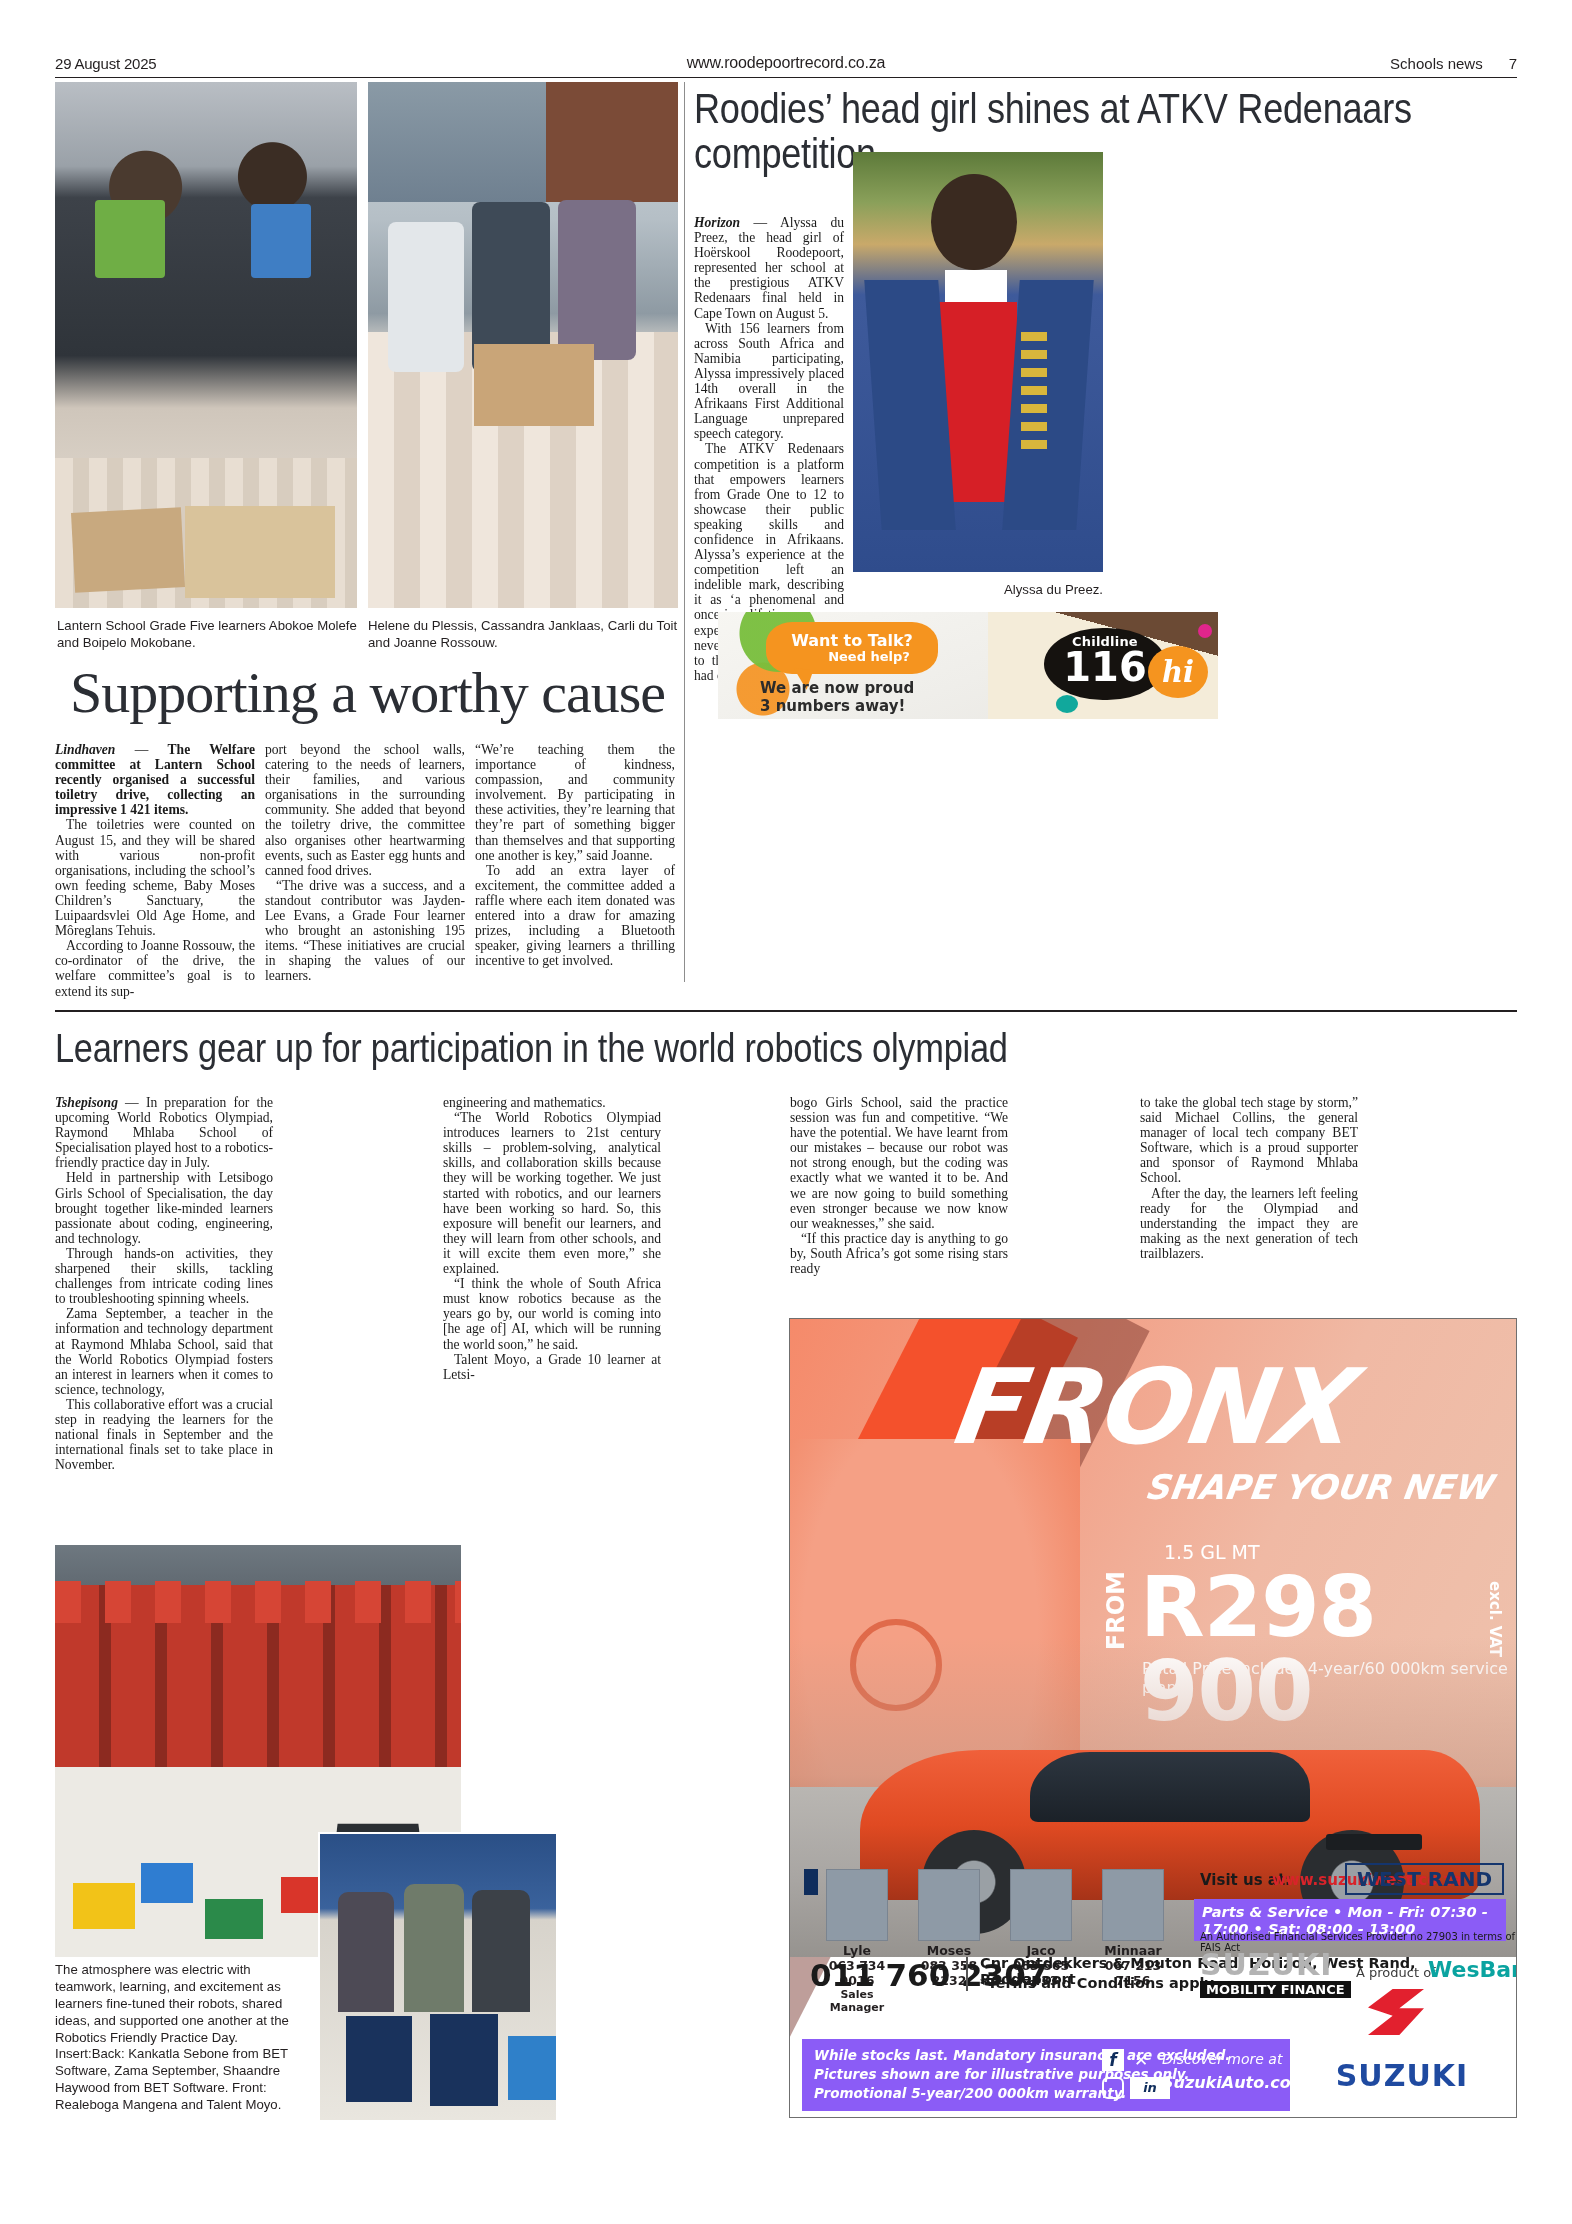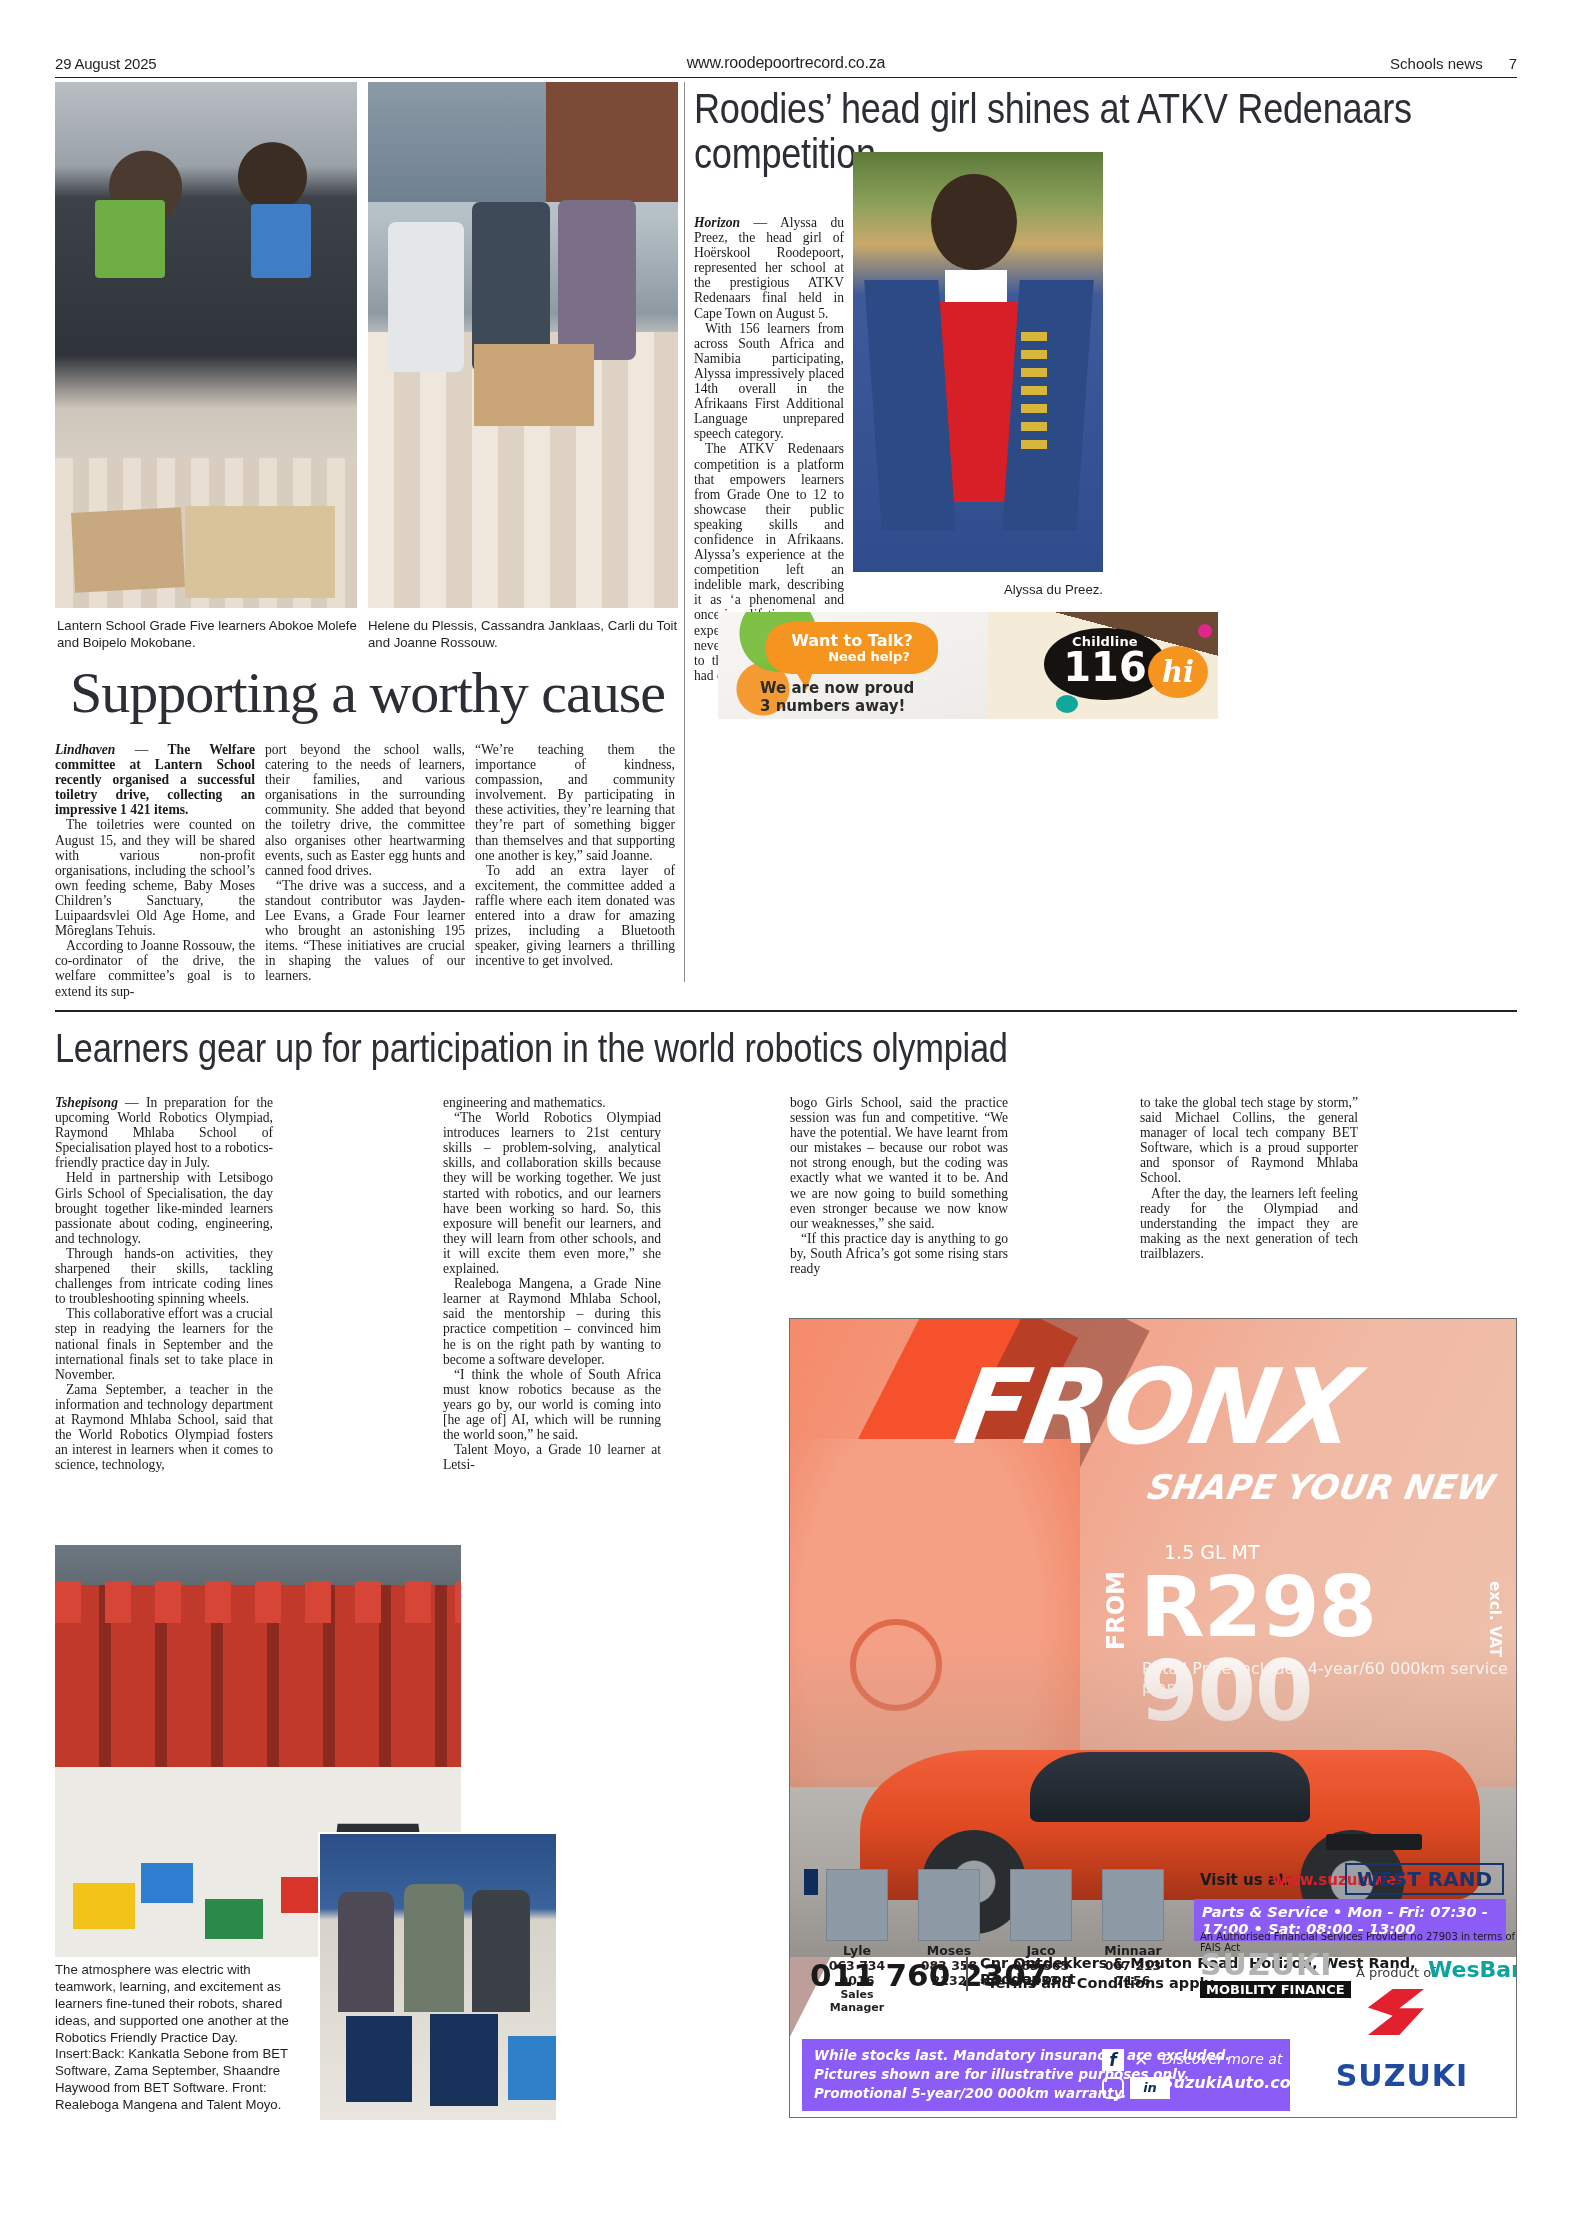--- a/index.html
+++ b/index.html
@@ -239,27 +239,26 @@
   </div>
 
   <div class="rule-h" style="left:55px; top:1010px; width:1462px;"></div>
 
   <div class="hl-sans" style="position:absolute; left:55px; top:1024px; width:1700px; font-size:40px; line-height:48px;">Learners gear up for participation in the world robotics olympiad</div>
 
   <div class="col" style="left:55px; top:1095px; width:218px; height:400px;">
     <p class="first"><span class="place">Tshepisong</span><span> — </span><span>In preparation for the upcoming World Robotics Olympiad, Raymond Mhlaba School of Specialisation played host to a robotics-friendly practice day in July.</span></p>
     <p><span>Held in partnership with Letsibogo Girls School of Specialisation, the day brought together like-minded learners passionate about coding, engineering, and technology.</span></p>
     <p><span>Through hands-on activities, they sharpened their skills, tackling challenges from intricate coding lines to troubleshooting spinning wheels.</span></p>
+    <p><span>Zama September, a teacher in the information and technology department at Raymond Mhlaba School, said that the World Robotics Olympiad fosters an interest in learners when it comes to science, technology,</span></p>
     <p><span>This collaborative effort was a crucial step in readying the learners for the national finals in September and the international finals set to take place in November.</span></p>
-    <p><span>Zama September, a teacher in the information and technology department at Raymond Mhlaba School, said that the World Robotics Olympiad fosters an interest in learners when it comes to science, technology,</span></p>
   </div>
   <div class="col" style="left:443px; top:1095px; width:218px; height:400px;">
     <p class="first"><span>engineering and mathematics.</span></p>
     <p><span>“The World Robotics Olympiad introduces learners to 21st century skills – problem-solving, analytical skills, and collaboration skills because they will be working together. We just started with robotics, and our learners have been working so hard. So, this exposure will benefit our learners, and they will learn from other schools, and it will excite them even more,” she explained.</span></p>
-    <p><span>Realeboga Mangena, a Grade Nine learner at Raymond Mhlaba School, said the mentorship – during this practice competition – convinced him he is on the right path by wanting to become a software developer.</span></p>
     <p><span>“I think the whole of South Africa must know robotics because as the years go by, our world is coming into [he age of] AI, which will be running the world soon,” he said.</span></p>
     <p><span>Talent Moyo, a Grade 10 learner at Letsi-</span></p>
   </div>
   <div class="col" style="left:790px; top:1095px; width:218px; height:260px;">
     <p class="first"><span>bogo Girls School, said the practice session was fun and competitive. “We have the potential. We have learnt from our mistakes – because our robot was not strong enough, but the coding was exactly what we wanted it to be. And we are now going to build something even stronger because we now know our weaknesses,” she said.</span></p>
     <p><span>“If this practice day is anything to go by, South Africa’s got some rising stars ready</span></p>
   </div>
   <div class="col" style="left:1140px; top:1095px; width:218px; height:260px;">
     <p class="first"><span>to take the global tech stage by storm,” said Michael Collins, the general manager of local tech company BET Software, which is a proud supporter and sponsor of Raymond Mhlaba School.</span></p>
     <p><span>After the day, the learners left feeling ready for the Olympiad and understanding the impact they are making as the next generation of tech trailblazers.</span></p>

